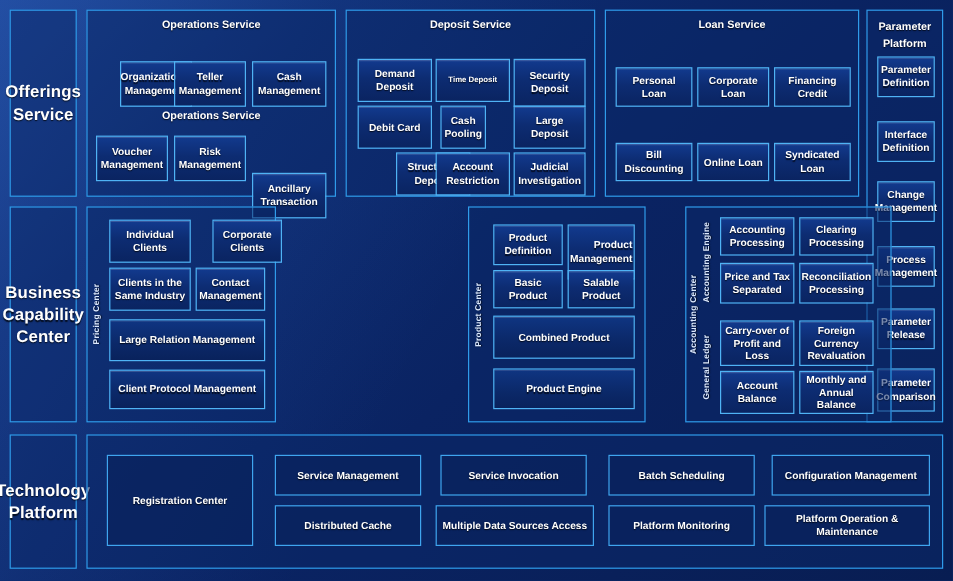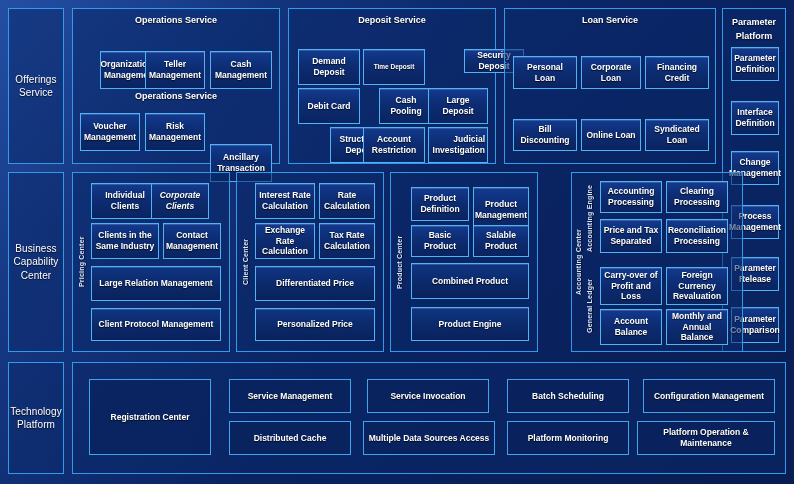--- a/index.html
+++ b/index.html
@@ -21,21 +21,21 @@
     pointer-events:none;
   }
 
   .abs{position:absolute;box-sizing:border-box;}
   
   .rail{
     border:1.5px solid #2f9bea;
     background:rgba(12,42,108,.55);
     display:flex;align-items:center;justify-content:center;
     text-align:center;
-    font-size:10px;font-weight:normal;line-height:1.35;
+    font-size:14px;font-weight:bold;line-height:1.35;
     letter-spacing:.1px;
     color:#ffffff;
     text-shadow:0 1px 1px rgba(0,0,0,.75);
   }
   
   .group{
     border:1.5px solid #2f9bea;
     background:rgba(11,40,104,.55);
   }
   .group-title{
@@ -103,29 +103,29 @@
     <div class="abs tile" style="left:7px;top:104px;width:60px;height:38px;">Voucher Management</div>
     <div class="abs tile" style="left:72px;top:104px;width:60px;height:38px;">Risk Management</div>
     <div class="abs tile" style="left:137px;top:104px;width:62px;height:38px;margin-top:31px;">Ancillary Transaction</div>
   </div>
 
   <div class="abs group" style="left:288px;top:8px;width:208px;height:156px;">
     <div class="group-title">Deposit Service</div>
 
     <div class="abs tile" style="left:9px;top:40px;width:62px;height:36px;">Demand Deposit</div>
     <div class="abs tile sm" style="left:74px;top:40px;width:62px;height:36px;">Time Deposit</div>
-    <div class="abs tile" style="left:139px;top:40px;width:60px;height:24px;margin-left:36px;">Security Deposit</div>
+    <div class="abs tile" style="left:139px;top:40px;width:60px;height:40px;">Security Deposit</div>
 
     <div class="abs tile" style="left:9px;top:79px;width:62px;height:36px;">Debit Card</div>
-    <div class="abs tile" style="left:90px;top:79px;width:54px;height:36px;">Cash Pooling</div>
+    <div class="abs tile" style="left:78px;top:79px;width:38px;height:36px;">Cash Pooling</div>
     <div class="abs tile" style="left:139px;top:79px;width:60px;height:36px;">Large Deposit</div>
 
     <div class="abs tile" style="left:9px;top:118px;width:62px;height:36px;margin-left:32px;">Structured Deposit</div>
     <div class="abs tile" style="left:74px;top:118px;width:62px;height:36px;">Account Restriction</div>
-    <div class="abs tile" style="left:139px;top:118px;width:60px;height:36px;text-align:right;">Judicial Investigation</div>
+    <div class="abs tile" style="left:139px;top:118px;width:60px;height:36px;">Judicial Investigation</div>
   </div>
 
   <div class="abs group" style="left:504px;top:8px;width:212px;height:156px;">
     <div class="group-title">Loan Service</div>
 
     <div class="abs tile" style="left:8px;top:47px;width:64px;height:33px;">Personal Loan</div>
     <div class="abs tile" style="left:76px;top:47px;width:60px;height:33px;">Corporate Loan</div>
     <div class="abs tile" style="left:140px;top:47px;width:64px;height:33px;">Financing Credit</div>
 
     <div class="abs tile" style="left:8px;top:110px;width:64px;height:32px;">Bill Discounting</div>
@@ -142,47 +142,35 @@
     <div class="abs tile" style="left:8px;top:142px;width:48px;height:34px;">Change Management</div>
     <div class="abs tile" style="left:8px;top:196px;width:48px;height:34px;">Process Management</div>
     <div class="abs tile" style="left:8px;top:248px;width:48px;height:34px;">Parameter Release</div>
     <div class="abs tile" style="left:8px;top:298px;width:48px;height:36px;">Parameter Comparison</div>
   </div>
 
   <div class="abs group" style="left:72px;top:172px;width:158px;height:180px;">
     <div class="vlabel" style="left:2px;top:0;bottom:0;width:12px;">Pricing Center</div>
 
     <div class="abs tile" style="left:18px;top:10px;width:68px;height:36px;">Individual Clients</div>
-    <div class="abs tile" style="left:78px;top:10px;width:58px;height:36px;font-style:italic;">Corporate Clients</div>
+    <div class="abs tile" style="left:104px;top:10px;width:58px;height:36px;">Corporate Clients</div>
 
     <div class="abs tile" style="left:18px;top:50px;width:68px;height:36px;">Clients in the Same Industry</div>
     <div class="abs tile" style="left:90px;top:50px;width:58px;height:36px;">Contact Management</div>
 
     <div class="abs tile flat" style="left:18px;top:93px;width:130px;height:35px;">Large Relation Management</div>
     <div class="abs tile flat" style="left:18px;top:135px;width:130px;height:33px;">Client Protocol Management</div>
   </div>
 
-  <div class="abs group" style="left:236px;top:172px;width:148px;height:180px;">
-    <div class="vlabel" style="left:2px;top:0;bottom:0;width:12px;">Client Center</div>
-
-    <div class="abs tile" style="left:18px;top:10px;width:60px;height:36px;">Interest Rate Calculation</div>
-    <div class="abs tile" style="left:82px;top:10px;width:56px;height:36px;">Rate Calculation</div>
-
-    <div class="abs tile" style="left:18px;top:50px;width:60px;height:36px;">Exchange Rate Calculation</div>
-    <div class="abs tile" style="left:82px;top:50px;width:56px;height:36px;">Tax Rate Calculation</div>
-
-    <div class="abs tile flat" style="left:18px;top:93px;width:120px;height:35px;">Differentiated Price</div>
-    <div class="abs tile flat" style="left:18px;top:135px;width:120px;height:33px;">Personalized Price</div>
-  </div>
 
   <div class="abs group" style="left:390px;top:172px;width:148px;height:180px;">
     <div class="vlabel" style="left:2px;top:0;bottom:0;width:12px;">Product Center</div>
 
     <div class="abs tile" style="left:20px;top:14px;width:58px;height:34px;">Product Definition</div>
-    <div class="abs tile" style="left:82px;top:14px;width:56px;height:46px;">Product Management</div>
+    <div class="abs tile" style="left:82px;top:14px;width:56px;height:46px;text-align:right;">Product Management</div>
 
     <div class="abs tile" style="left:20px;top:52px;width:58px;height:32px;">Basic Product</div>
     <div class="abs tile" style="left:82px;top:52px;width:56px;height:32px;">Salable Product</div>
 
     <div class="abs tile flat" style="left:20px;top:90px;width:118px;height:36px;text-align:center;">Combined Product</div>
     <div class="abs tile flat" style="left:20px;top:134px;width:118px;height:34px;">Product Engine</div>
   </div>
 
   <div class="abs group" style="left:544px;top:172px;width:172px;height:180px;margin-left:27px;">
     <div class="vlabel" style="left:1px;top:0;bottom:0;width:11px;">Accounting Center</div>

